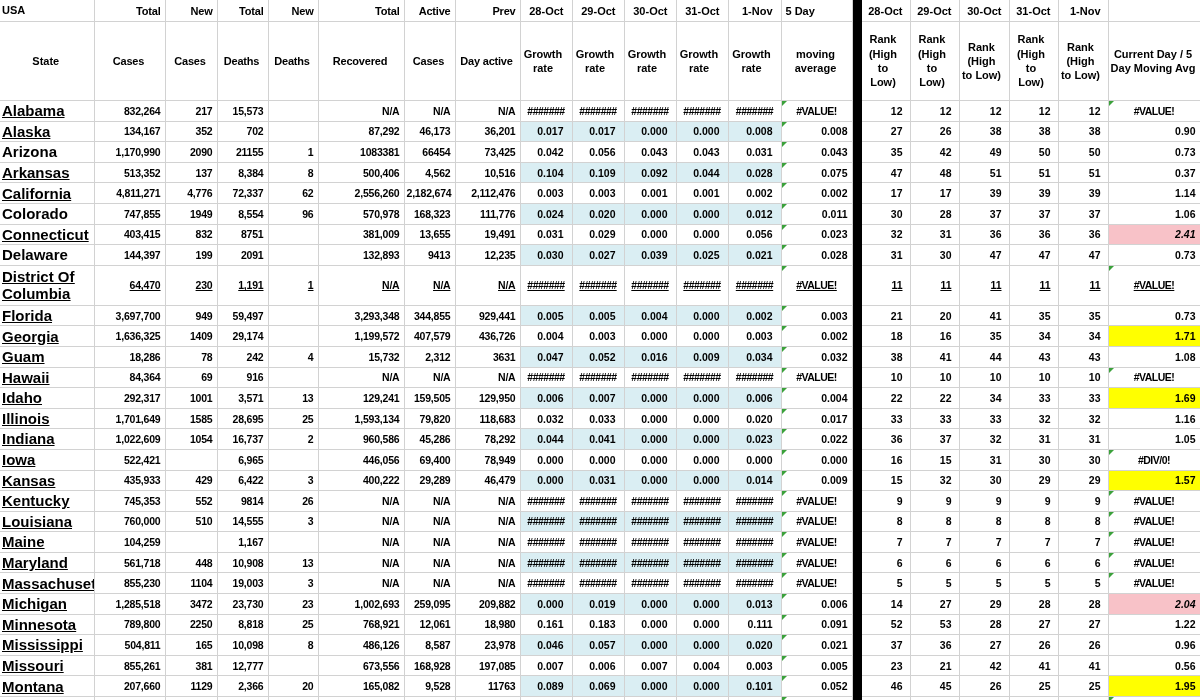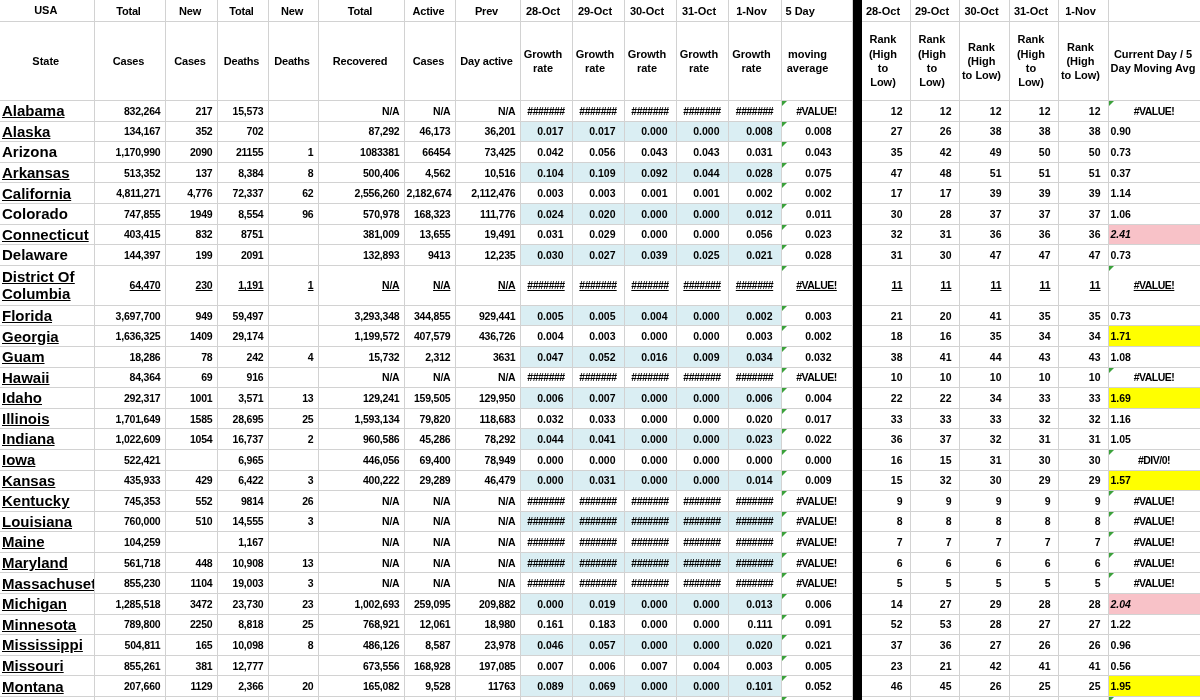--- a/index.html
+++ b/index.html
@@ -10,33 +10,33 @@
   body{
     width:1200px;height:700px;overflow:hidden;background:#fff;
     font-family:"Liberation Sans",sans-serif;font-weight:bold;color:#000;
   }
   table{border-collapse:collapse;table-layout:fixed;width:1200px;}
   td{
     border-right:1px solid var(--grid);border-bottom:1px solid var(--grid);
     padding:0 4px 0 2px;overflow:hidden;white-space:nowrap;
     font-size:10.5px;vertical-align:middle;
   }
-  tr.h1 td{height:21px;text-align:center;font-size:11px;}
+  tr.h1 td{height:21px;font-size:11px;}
   tr.h2 td{height:78px;text-align:center;white-space:normal;line-height:1.3;font-size:11px;}
   tr.h1 td.c-avg{text-align:left;padding-left:4px;}
   tbody tr{height:20.6px;}
   tbody tr.tall{height:40px;text-decoration:underline;}
   .c-state{text-align:left;font-size:15px;padding-left:2px;white-space:normal;line-height:1.15;}
   tbody .c-state.link{text-decoration:underline;}
   .c-num,.c-growth,.c-avg,.c-rank{text-align:right;}
   .c-num{letter-spacing:-0.2px;}
   .c-growth{padding-right:8px;}
-  .c-avg{padding-right:20px;}
+  .c-avg{padding-right:4px;}
   .c-rank{padding-right:7px;}
-  .c-ratio{text-align:left;}
+  .c-ratio{text-align:right;}
   .band{background:var(--band);}
   .err{text-align:center;padding:0 1px;letter-spacing:-0.5px;}
   .hl-yellow{background:var(--yellow);}
   .hl-pink{background:var(--pink);font-style:italic;}
   .c-div{background:var(--divider);border-color:var(--divider);padding:0;}
   .tri{position:relative;}
   .tri::before{
     content:"";position:absolute;top:0;left:0;width:0;height:0;
     border-top:5px solid var(--tri);border-right:5px solid transparent;
   }

